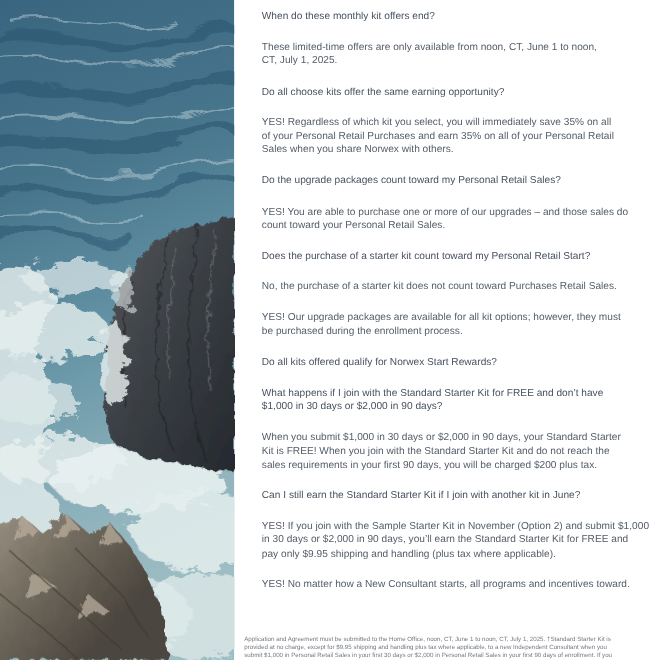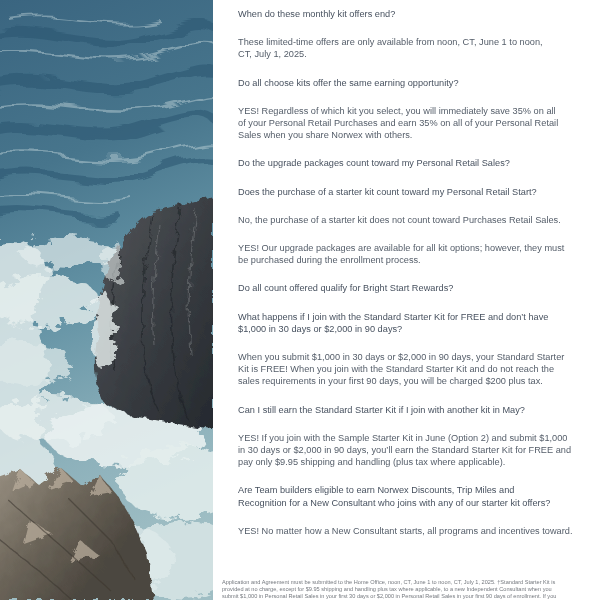--- a/index.html
+++ b/index.html
@@ -134,48 +134,48 @@
 CT, July 1, 2025.</p>
     </div>
     <div class="qa">
       <p class="q">Do all choose kits offer the same earning opportunity?</p>
       <p class="a">YES! Regardless of which kit you select, you will immediately save 35% on all
 of your Personal Retail Purchases and earn 35% on all of your Personal Retail
 Sales when you share Norwex with others.</p>
     </div>
     <div class="qa">
       <p class="q">Do the upgrade packages count toward my Personal Retail Sales?</p>
+      <p class="a">YES! You are able to purchase one or more of our upgrades – and those sales do
+count toward your Personal Retail Sales.</p>
     </div>
     <div class="qa">
       <p class="q">Does the purchase of a starter kit count toward my Personal Retail Start?</p>
       <p class="a">No, the purchase of a starter kit does not count toward Purchases Retail Sales.</p>
     </div>
     <div class="qa">
       <p class="a">YES! Our upgrade packages are available for all kit options; however, they must
 be purchased during the enrollment process.</p>
     </div>
     <div class="qa">
-      <p class="q">Do all count offered qualify for Bright Start Rewards?</p>
+      <p class="q">Do all kits offered qualify for Norwex Start Rewards?</p>
     </div>
     <div class="qa">
       <p class="q">What happens if I join with the Standard Starter Kit for FREE and don’t have
 $1,000 in 30 days or $2,000 in 90 days?</p>
       <p class="a">When you submit $1,000 in 30 days or $2,000 in 90 days, your Standard Starter
 Kit is FREE! When you join with the Standard Starter Kit and do not reach the
 sales requirements in your first 90 days, you will be charged $200 plus tax.</p>
     </div>
     <div class="qa">
-      <p class="q">Can I still earn the Standard Starter Kit if I join with another kit in May?</p>
-      <p class="a">YES! If you join with the Sample Starter Kit in June (Option 2) and submit $1,000
+      <p class="q">Can I still earn the Standard Starter Kit if I join with another kit in June?</p>
+      <p class="a">YES! If you join with the Sample Starter Kit in November (Option 2) and submit $1,000
 in 30 days or $2,000 in 90 days, you’ll earn the Standard Starter Kit for FREE and
 pay only $9.95 shipping and handling (plus tax where applicable).</p>
     </div>
     <div class="qa">
-      <p class="q">Are Team builders eligible to earn Norwex Discounts, Trip Miles and
-Recognition for a New Consultant who joins with any of our starter kit offers?</p>
       <p class="a">YES! No matter how a New Consultant starts, all programs and incentives toward.</p>
     </div>
   </div>
 
   <div class="footnote">
     <div>Application and Agreement must be submitted to the Home Office, noon, CT, June 1 to noon, CT, July 1, 2025. †Standard Starter Kit is</div>
     <div>provided at no charge, except for $9.95 shipping and handling plus tax where applicable, to a new Independent Consultant when you</div>
     <div>submit $1,000 in Personal Retail Sales in your first 30 days or $2,000 in Personal Retail Sales in your first 90 days of enrollment. If you</div>
   </div>
 

